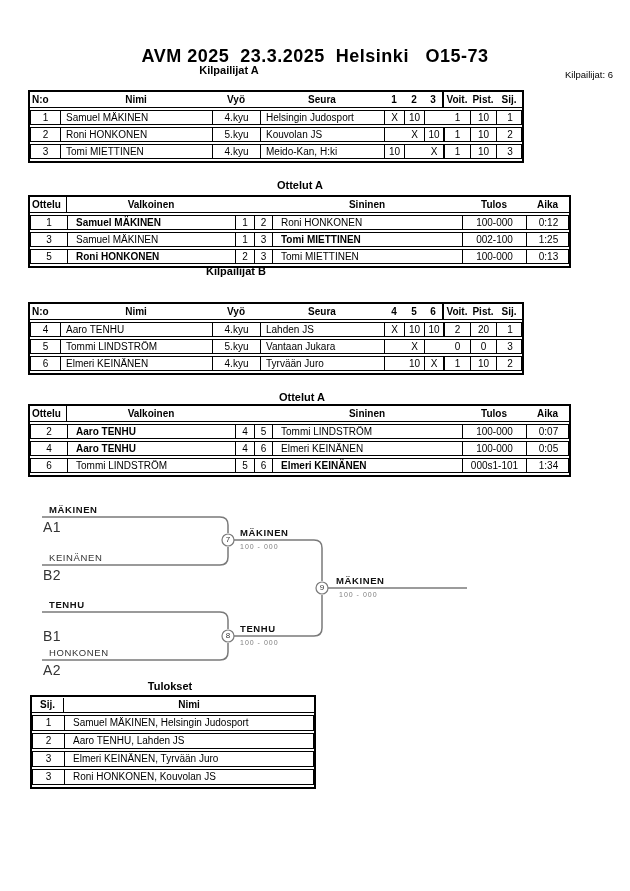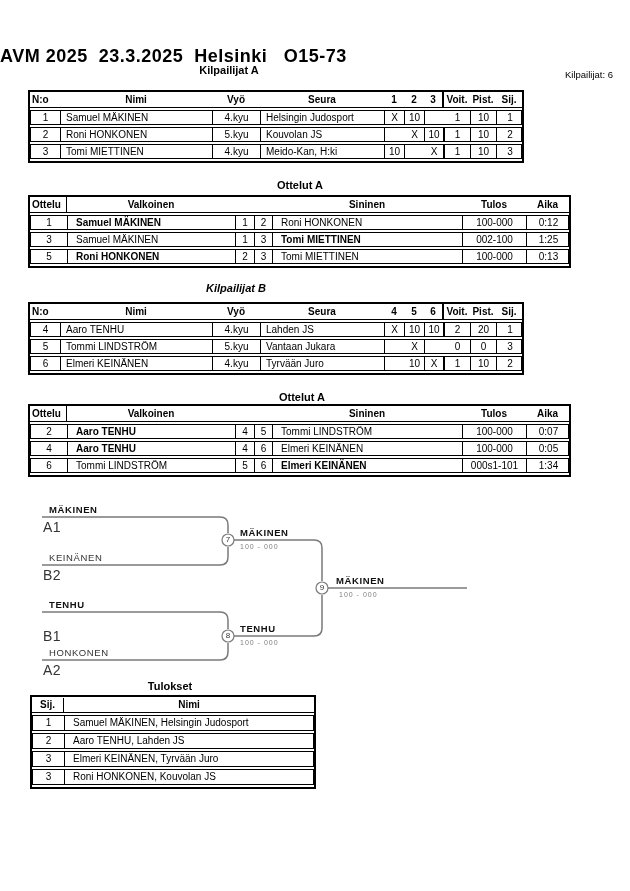--- a/index.html
+++ b/index.html
@@ -1,19 +1,19 @@
 <!DOCTYPE html>
 <html><head>
 <meta charset="utf-8">
 <style>
   html,body{margin:0;padding:0;background:#fff;}
   body{width:630px;height:891px;position:relative;font-family:"Liberation Sans","DejaVu Sans",sans-serif;color:#000;}
   .abs{position:absolute;}
   .pre{white-space:pre;}
-  .page-title{left:0;top:46px;width:630px;font-size:18px;font-weight:bold;letter-spacing:.5px;}
+  .page-title{left:0;top:46px;width:630px;text-align:center;font-size:18px;font-weight:bold;letter-spacing:.5px;}
   .ctitle{position:absolute;transform:translateX(-50%);font-size:11px;font-weight:bold;white-space:nowrap;}
   .comp-count{font-size:9.5px;}
   
   .tbl{position:absolute;border:2px solid #000;box-sizing:border-box;padding-bottom:2px;background:#fff;}
   .tr{display:flex;border:1px solid #000;margin-top:2px;height:15px;box-sizing:border-box;align-items:center;}
   .tr.th{border:none;border-bottom:1px solid #000;margin-top:0;height:16px;font-weight:bold;}
   .c{box-sizing:border-box;font-size:10px;line-height:13px;text-align:center;overflow:hidden;white-space:nowrap;flex:0 0 auto;}
   .tr .c{line-height:13px;}
   .tr.th .c{line-height:15px;}
   .tr:not(.th) .c{border-right:1px solid #000;}
@@ -128,21 +128,21 @@
     <div class="c w37">5</div>
     <div class="c w168 ll" style="font-weight: bold;">Roni HONKONEN</div>
     <div class="c w19">2</div>
     <div class="c w18">3</div>
     <div class="c w190 ll">Tomi MIETTINEN</div>
     <div class="c w64">100-000</div>
     <div class="c w43">0:13</div>
   </div>
 </div>
 
-<div class="ctitle" style="left:236px;top:282px;font-style:italic;">Kilpailijat B</div>
+<div class="ctitle" style="left:236px;top:265px;">Kilpailijat B</div>
 <div class="tbl" style="left:28px;top:302px;width:496px;">
   <div class="tr th">
     <div class="c w30 hl">N:o</div>
     <div class="c w152">Nimi</div>
     <div class="c w48">Vyö</div>
     <div class="c w124">Seura</div>
     <div class="c w20">4</div>
     <div class="c w20">5</div>
     <div class="c w20 sep">6</div>
     <div class="c w26">Voit.</div>

